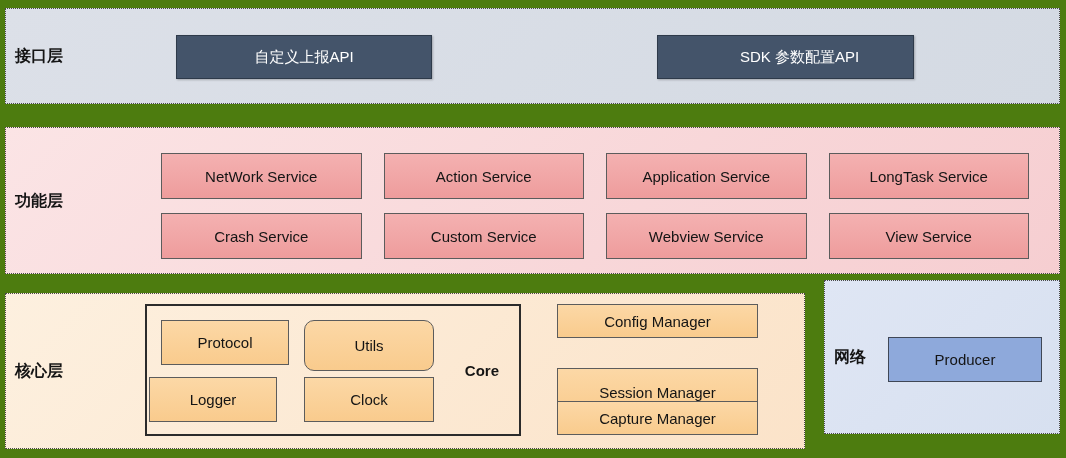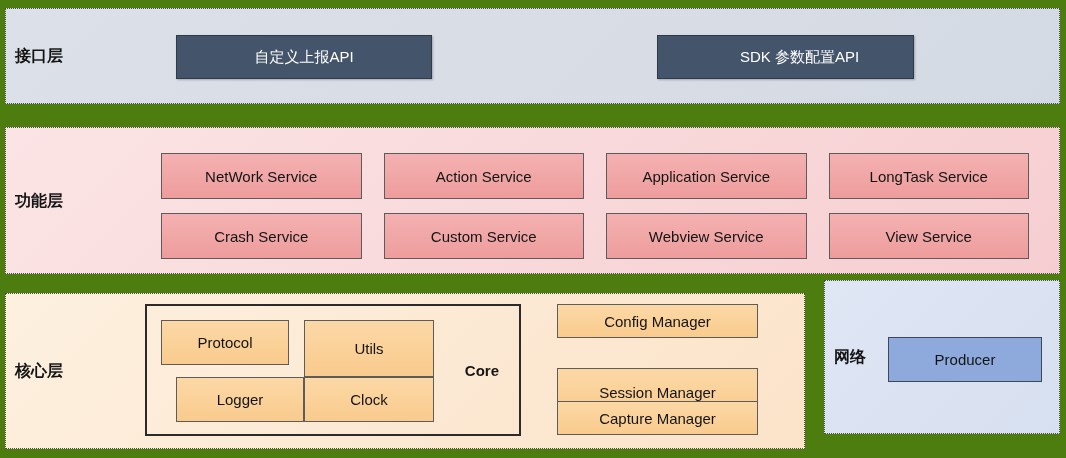--- a/index.html
+++ b/index.html
@@ -92,22 +92,22 @@
     background: linear-gradient(180deg, #fcd8a6 0%, #f9cb8d 100%);
     border: 1px solid #5c5c5c;
     box-sizing: border-box;
     display: flex;
     align-items: center;
     justify-content: center;
     font-size: 15px;
     color: #141414;
   }
   #module-protocol { left: 14px;  top: 14px; width: 128px; height: 45px; }
-  #module-utils    { left: 157px; top: 14px; width: 130px; height: 57px; }
-  #module-logger   { left: 29px;  top: 71px; width: 128px; height: 45px; }
+  #module-utils    { left: 157px; top: 14px; width: 130px; height: 51px; border-radius: 10px; }
+  #module-logger   { left: 2px;  top: 71px; width: 128px; height: 45px; }
   #module-clock    { left: 157px; top: 71px; width: 130px; height: 45px; }
   #core-box-label {
     position: absolute;
     right: 20px; top: 50%;
     transform: translateY(-50%);
     font-size: 15px;
     font-weight: bold;
     color: #141414;
   }
   .manager-node {

